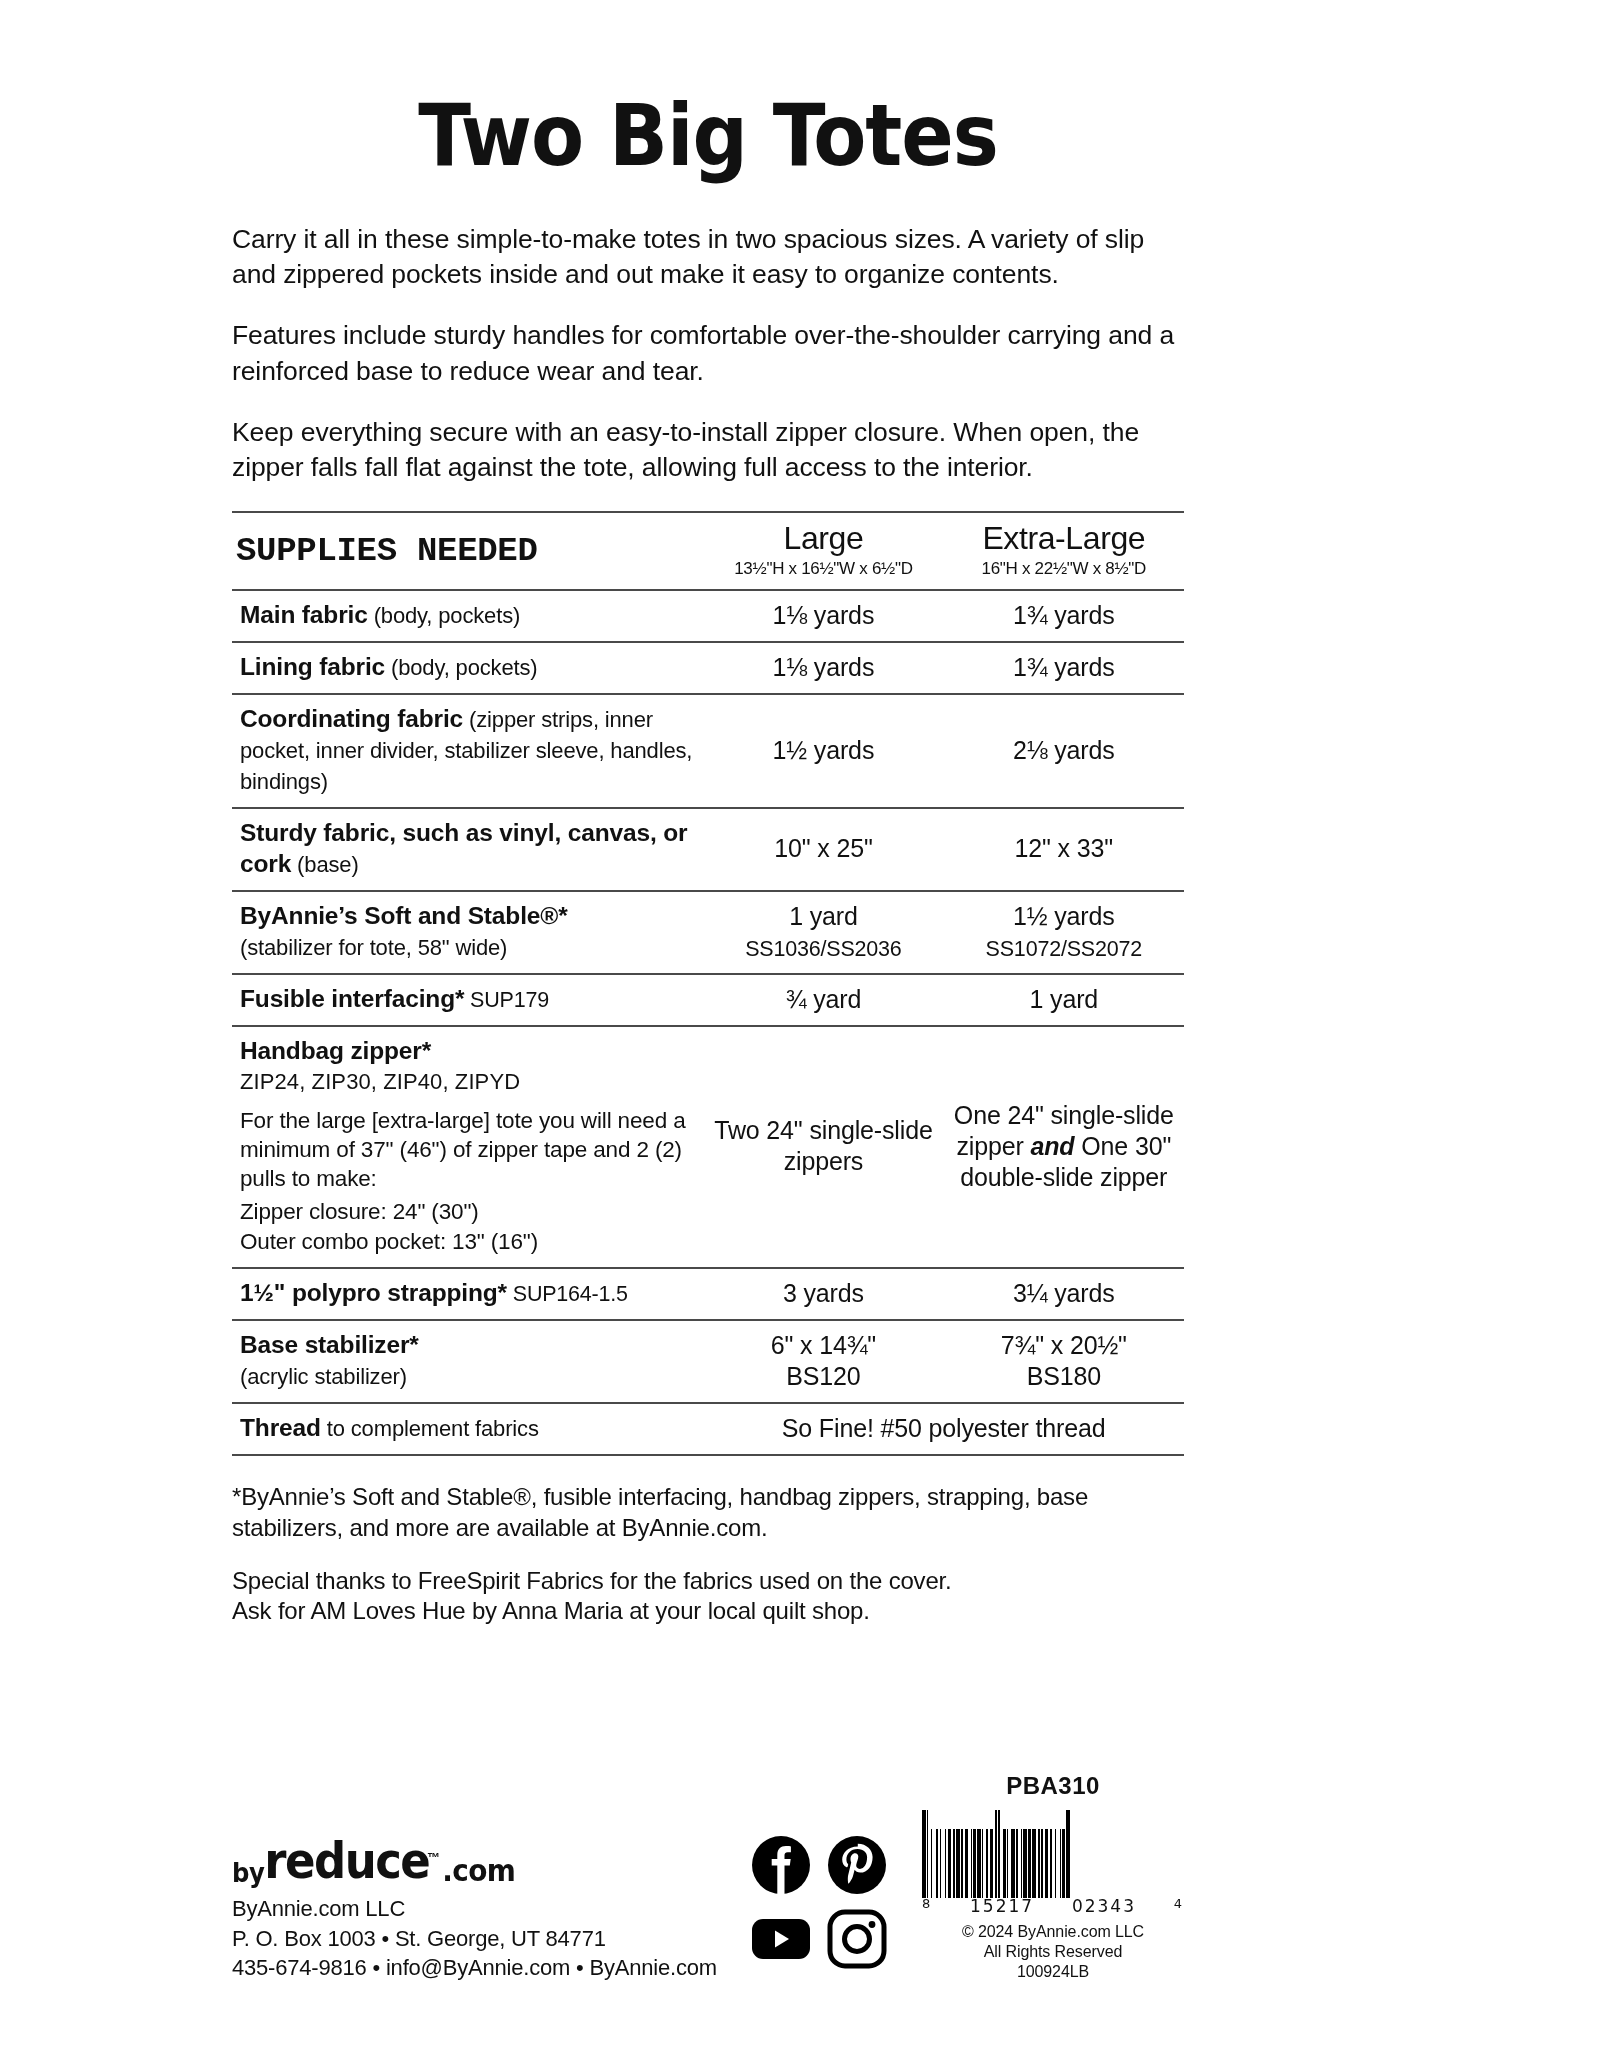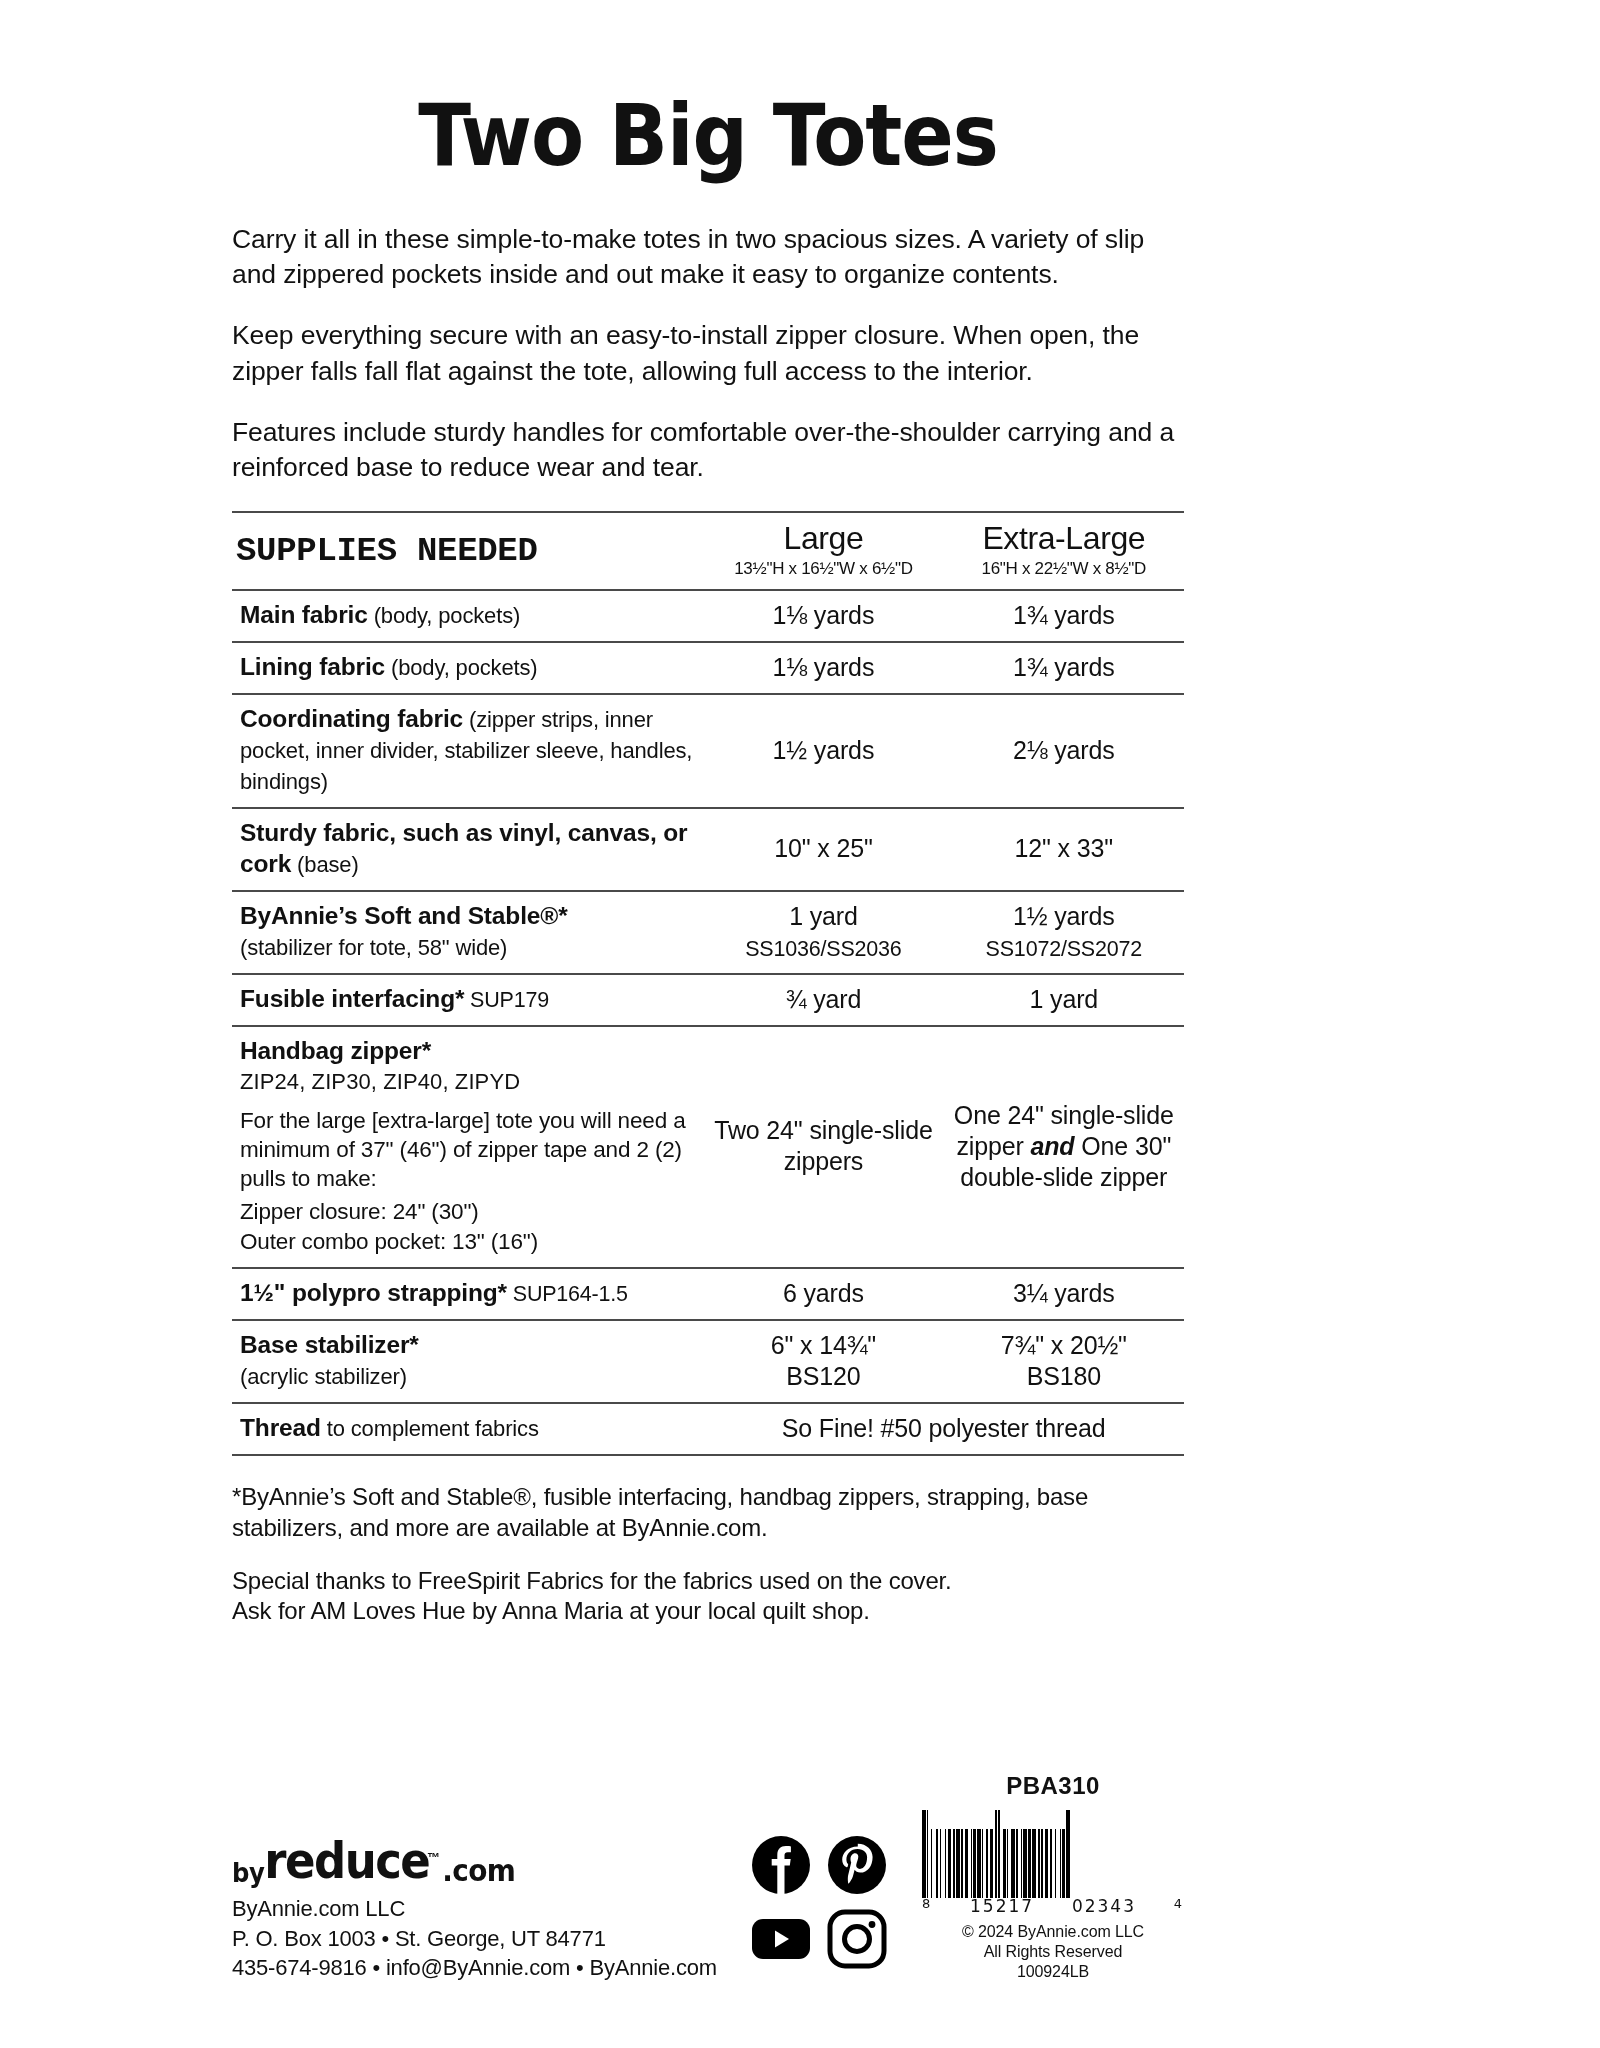--- a/index.html
+++ b/index.html
@@ -251,22 +251,22 @@
 </style>
 </head>
 <body>
 
 <div class="page">
 
   <h1 class="title">Two Big Totes</h1>
 
   <div class="intro">
     <p>Carry it all in these simple-to-make totes in two spacious sizes. A variety of slip and zippered pockets inside and out make it easy to organize contents.</p>
+    <p>Features include sturdy handles for comfortable over-the-shoulder carrying and a reinforced base to reduce wear and tear.</p>
     <p>Keep everything secure with an easy-to-install zipper closure. When open, the zipper falls fall flat against the tote, allowing full access to the interior.</p>
-    <p>Features include sturdy handles for comfortable over-the-shoulder carrying and a reinforced base to reduce wear and tear.</p>
   </div>
 
   <div class="supplies">
     <table class="tbl">
       <colgroup>
         <col class="c-item">
           <col class="c-large">
           <col class="c-xl">
       </colgroup>
       <tbody>
@@ -338,21 +338,21 @@
           <td class="val">Two 24" single-slide zippers</td>
           <td class="val">
             <span>One 24" single-slide zipper</span>
             <span class="em">and</span>
             <span>One 30" double-slide zipper</span>
           </td>
         </tr>
 
         <tr>
           <td class="item"><b class="lbl">1½" polypro strapping*</b><span class="code"> SUP164-1.5</span></td>
-          <td class="val">6 yards</td>
+          <td class="val">3 yards</td>
           <td class="val">3¼ yards</td>
         </tr>
 
 
         <tr>
           <td class="item">
             <b class="lbl">Base stabilizer*</b><br>
             <span class="sub">(acrylic stabilizer)</span>
           </td>
           <td class="val">

